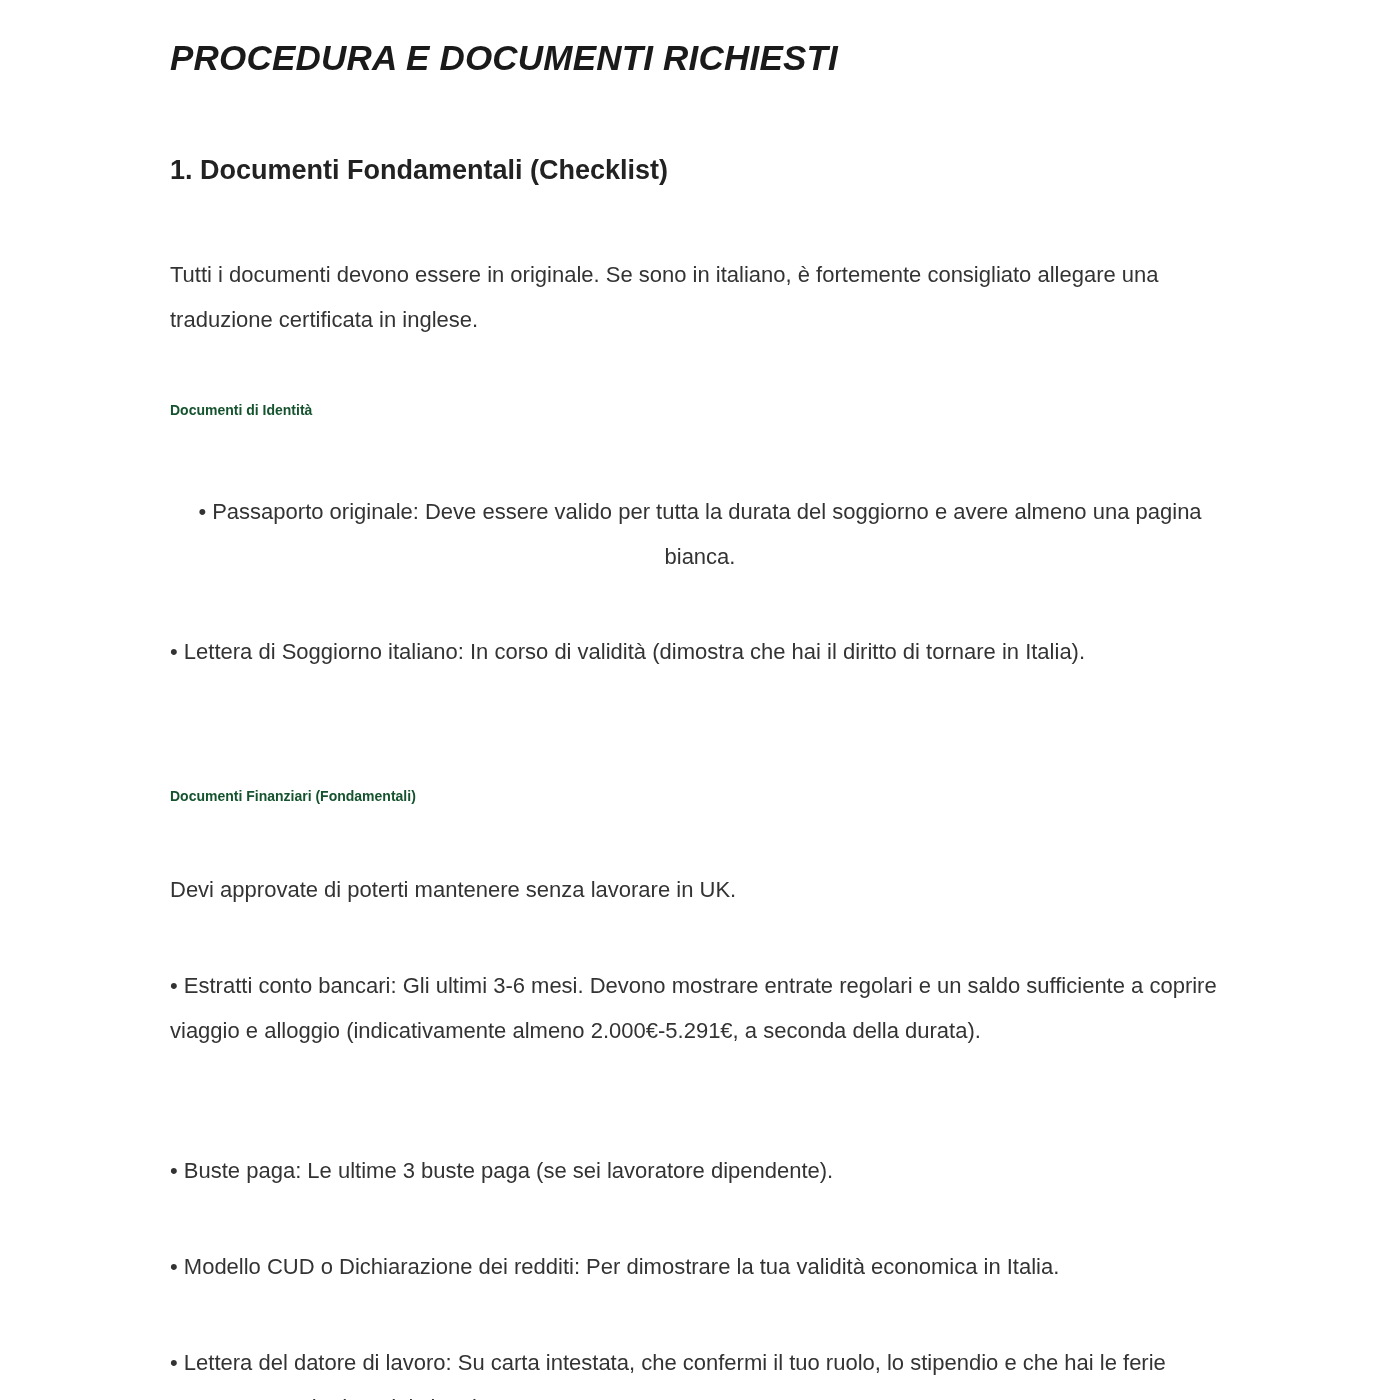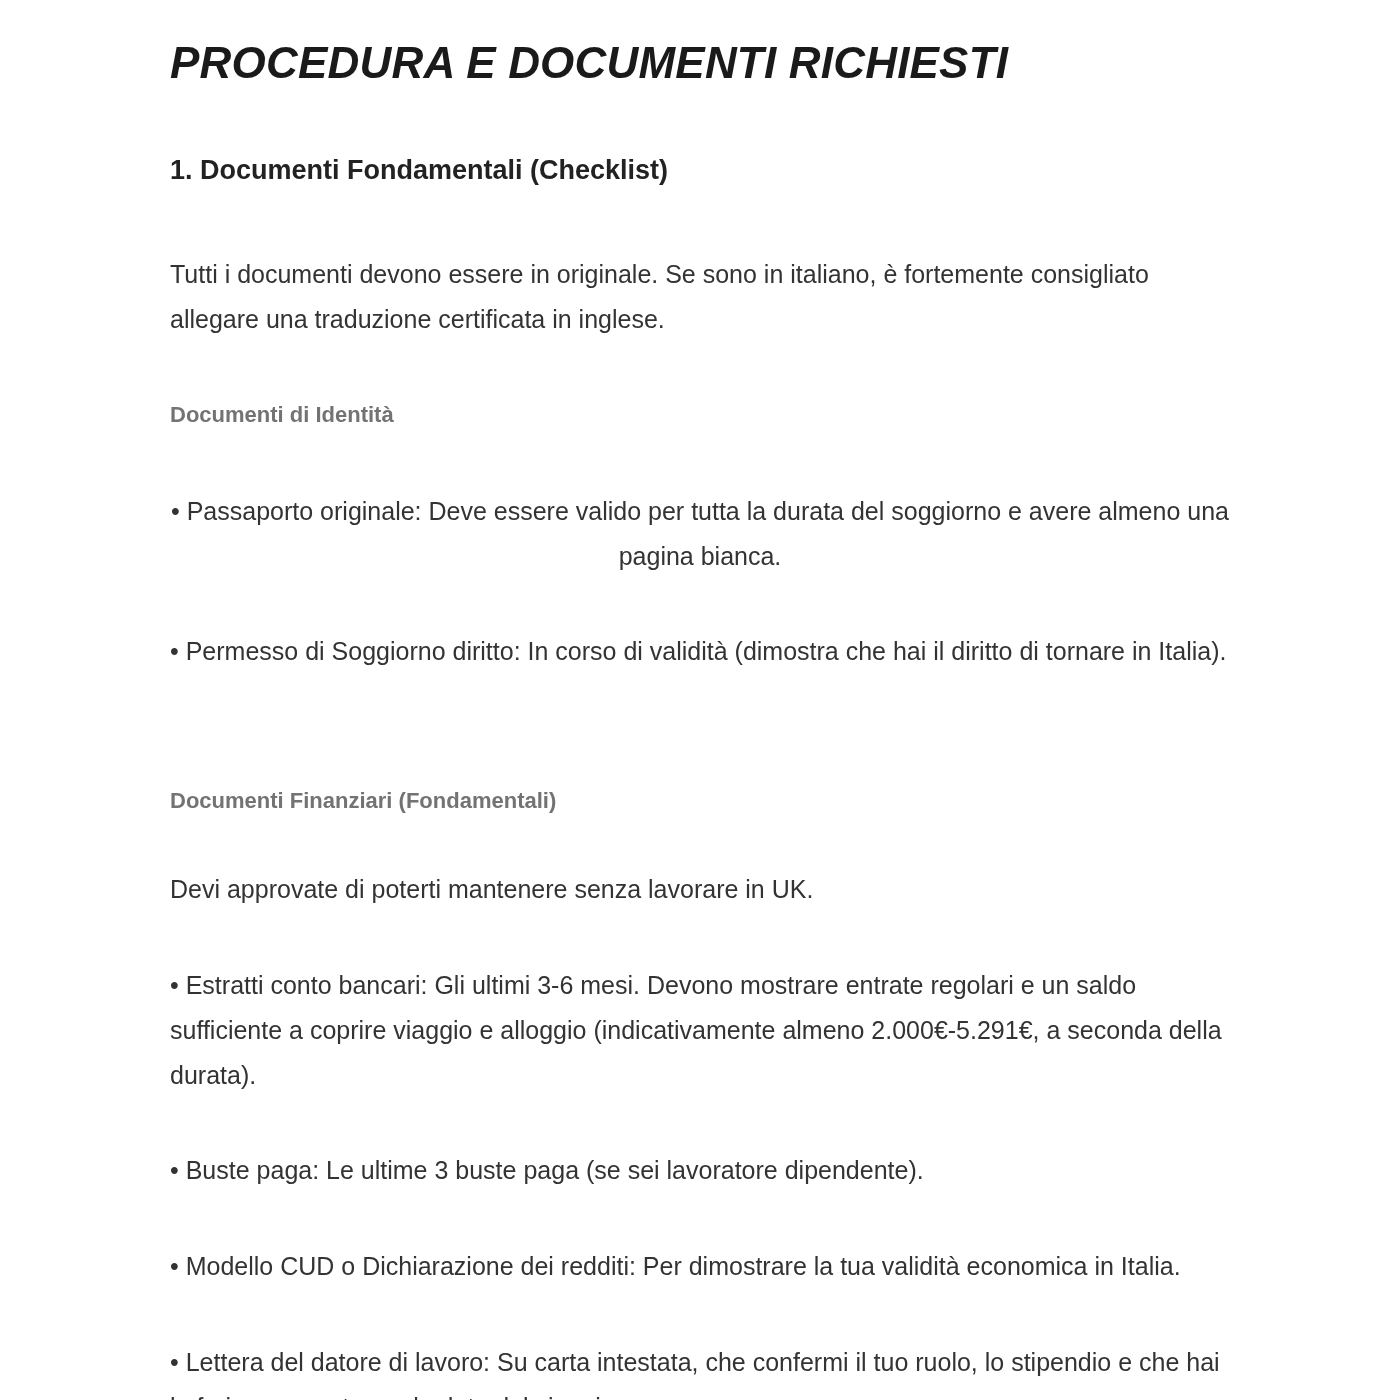--- a/index.html
+++ b/index.html
@@ -19,21 +19,21 @@
       position: absolute;
       left: 170px;
       top: 0;
       width: 1060px;
     }
     .doc-title {
       position: absolute;
       left: 0;
       top: 38px;
       margin: 0;
-      font-size: 44px;
+      font-size: 35px;
       font-weight: bold;
       font-style: italic;
       color: #1a1a1a;
       white-space: nowrap;
       letter-spacing: 0.2px;
     }
     .section-heading {
       position: absolute;
       left: 0;
       top: 155px;
@@ -41,51 +41,51 @@
       font-size: 27px;
       font-weight: bold;
       color: #222;
       white-space: nowrap;
       text-align: center;
     }
     .para {
       position: absolute;
       left: 0;
       margin: 0;
-      font-size: 25px;
+      font-size: 22px;
       line-height: 45px;
       color: #333;
       width: 1060px;
     }
     .subheading {
       position: absolute;
       left: 0;
       margin: 0;
-      font-size: 22px;
+      font-size: 14px;
       font-weight: bold;
-      color: #737373;
+      color: #14532d;
       white-space: nowrap;
     }
   </style>
 </head>
 <body>
 
 <div class="page">
 
   <h1 class="doc-title">PROCEDURA E DOCUMENTI RICHIESTI</h1>
 
   <h2 class="section-heading">1. Documenti Fondamentali (Checklist)</h2>
 
   <p class="para" style="top:252px;">Tutti i documenti devono essere in originale. Se sono in italiano, è fortemente consigliato allegare una traduzione certificata in inglese.</p>
 
   <h3 class="subheading" style="top:402px;">Documenti di Identità</h3>
 
   <p class="para" style="top:489px;text-align:center;">• Passaporto originale: Deve essere valido per tutta la durata del soggiorno e avere almeno una pagina bianca.</p>
 
-  <p class="para" style="top:629px;">• Permesso di Soggiorno diritto: In corso di validità (dimostra che hai il diritto di tornare in Italia).</p>
+  <p class="para" style="top:629px;">• Lettera di Soggiorno italiano: In corso di validità (dimostra che hai il diritto di tornare in Italia).</p>
 
   <h3 class="subheading" style="top:788px;">Documenti Finanziari (Fondamentali)</h3>
 
   <p class="para" style="top:867px;">Devi approvate di poterti mantenere senza lavorare in UK.</p>
 
   <p class="para" style="top:963px;">• Estratti conto bancari: Gli ultimi 3-6 mesi. Devono mostrare entrate regolari e un saldo sufficiente a coprire viaggio e alloggio (indicativamente almeno 2.000€-5.291€, a seconda della durata).</p>
 
   <p class="para" style="top:1148px;">• Buste paga: Le ultime 3 buste paga (se sei lavoratore dipendente).</p>
 
   <p class="para" style="top:1244px;">• Modello CUD o Dichiarazione dei redditi: Per dimostrare la tua validità economica in Italia.</p>

